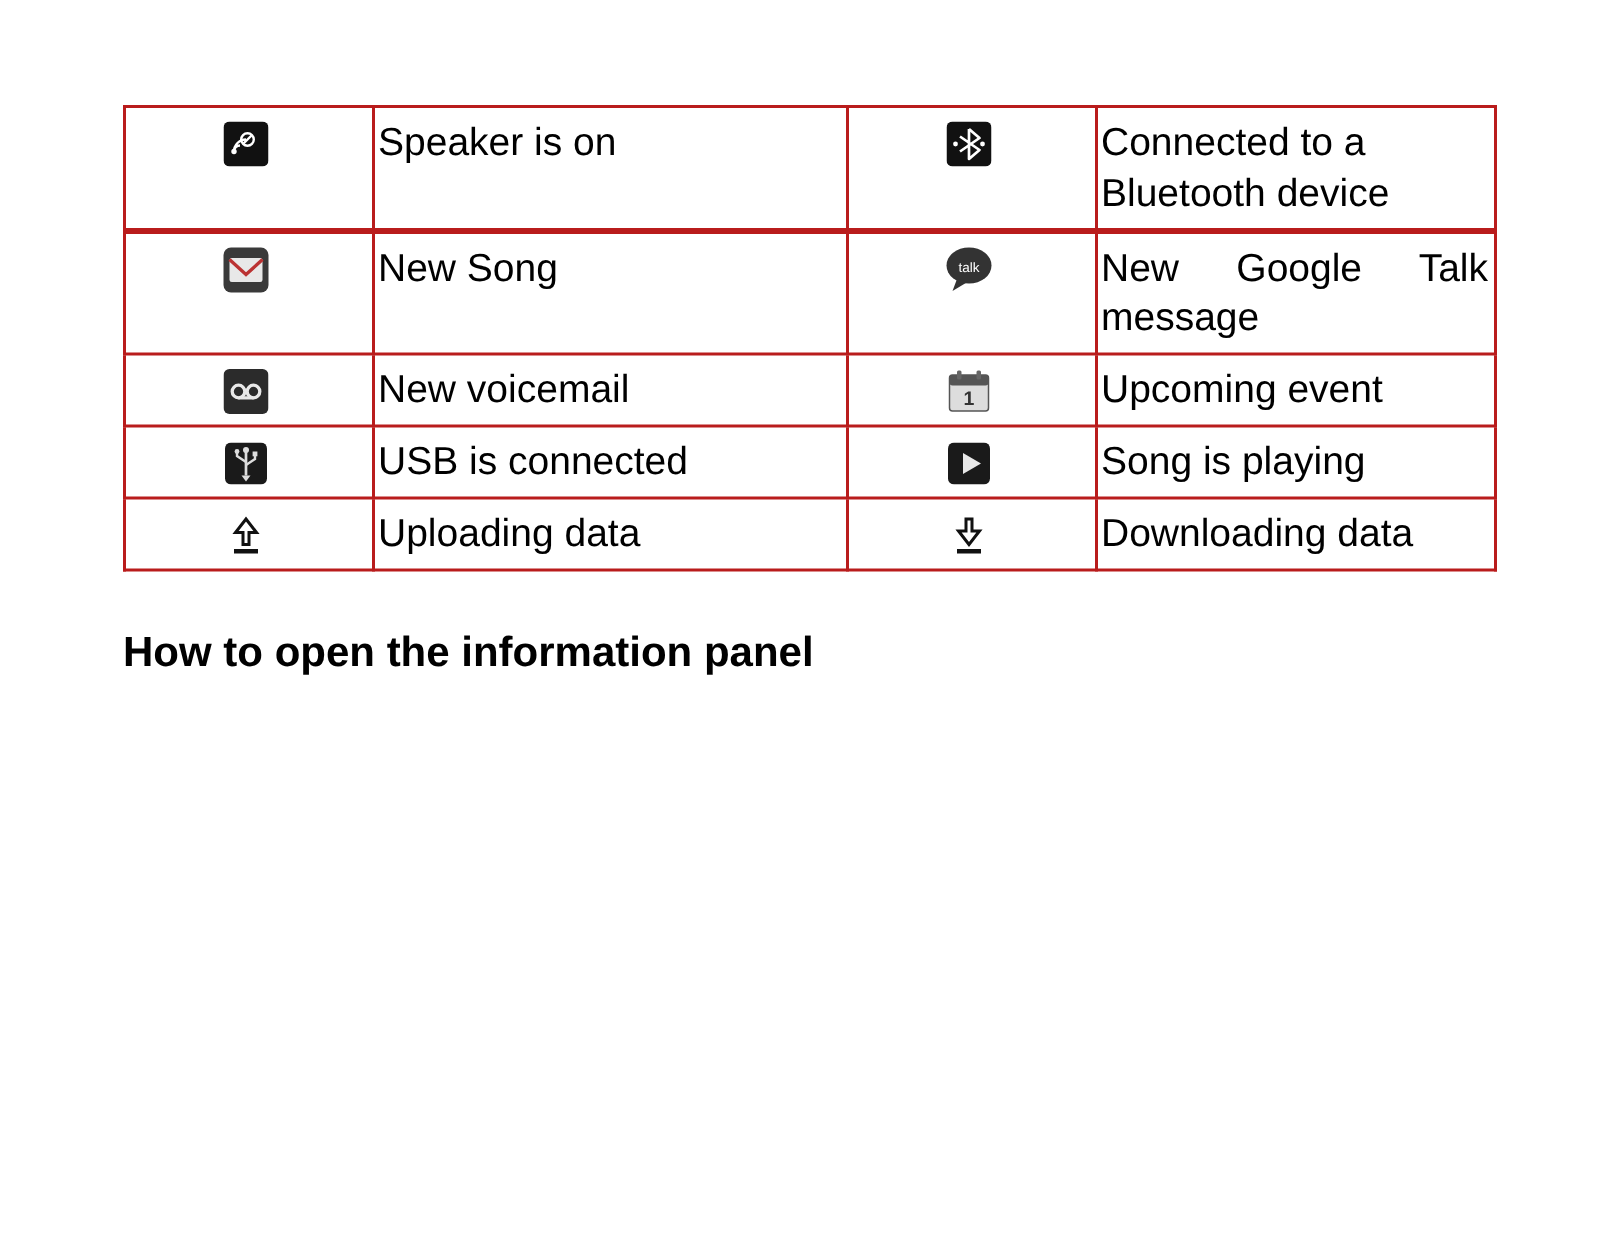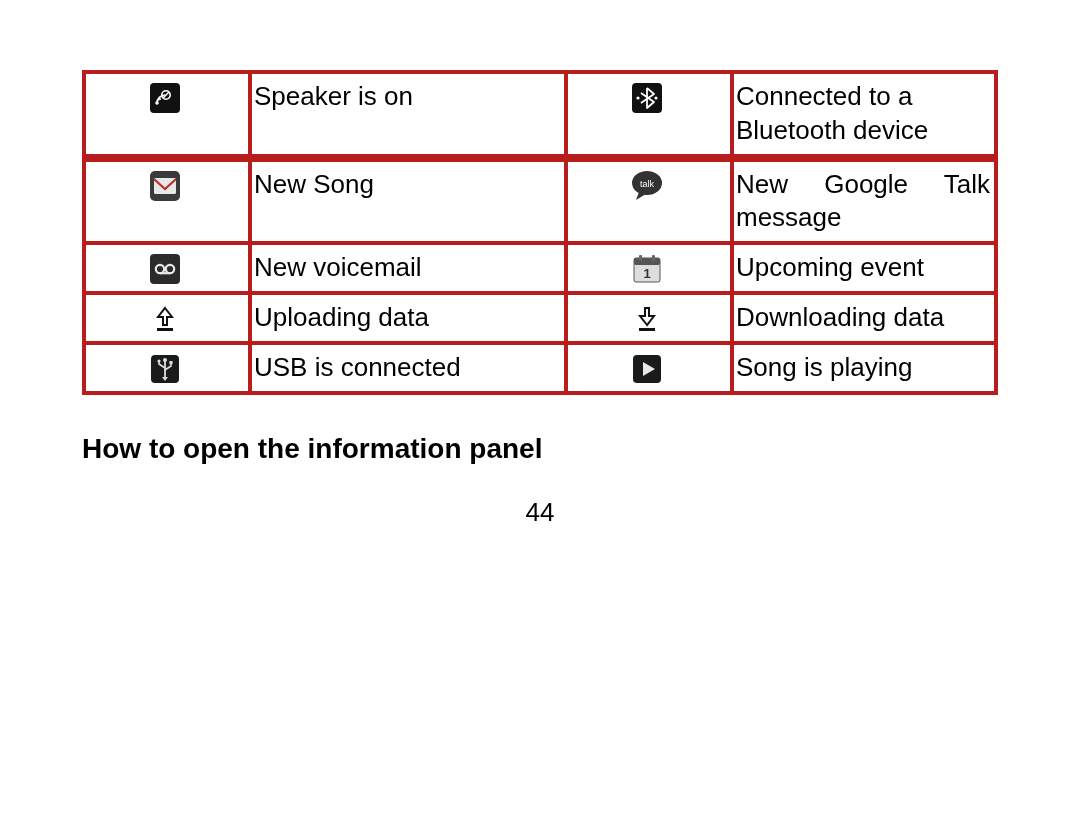--- a/index.html
+++ b/index.html
@@ -16,21 +16,21 @@
   }
   .page {
     padding: 70px 82px 0 82px;
   }
   table {
     border-collapse: collapse;
     width: 100%;
     table-layout: fixed;
   }
   td {
-    border: 4px solid #b91c1c;
+    border: 2px solid #b91c1c;
     padding: 6px 4px 6px 0;
     vertical-align: top;
     line-height: 1.3;
   }
   td.icon-cell {
     width: 166px;
     text-align: center;
     vertical-align: top;
     padding-top: 6px;
   }
@@ -150,41 +150,20 @@
           <svg width="32" height="32" viewBox="0 0 32 32">
             <rect x="3" y="5" width="26" height="24" rx="2" fill="#ddd" stroke="#555" stroke-width="1"></rect>
             <rect x="3" y="5" width="26" height="7" rx="2" fill="#555"></rect>
             <rect x="8" y="2" width="3" height="6" rx="1" fill="#666"></rect>
             <rect x="21" y="2" width="3" height="6" rx="1" fill="#666"></rect>
             <text x="16" y="25" text-anchor="middle" font-size="13" font-weight="bold" fill="#333" font-family="Arial">1</text>
           </svg>
         </span>
       </td>
       <td class="desc2">Upcoming event</td>
-    </tr>
-
-    <tr>
-      <td class="icon-cell">
-        <span class="icon-box">
-          <svg width="30" height="30" viewBox="0 0 30 30">
-            <path d="M15 4 L22 13 L17 13 L17 21 L13 21 L13 13 L8 13 Z" fill="none" stroke="#111" stroke-width="2"></path>
-            <rect x="7" y="24" width="16" height="3" fill="#111"></rect>
-          </svg>
-        </span>
-      </td>
-      <td class="desc">Uploading data</td>
-      <td class="icon-cell">
-        <span class="icon-box">
-          <svg width="30" height="30" viewBox="0 0 30 30">
-            <path d="M15 21 L8 12 L13 12 L13 4 L17 4 L17 12 L22 12 Z" fill="none" stroke="#111" stroke-width="2"></path>
-            <rect x="7" y="24" width="16" height="3" fill="#111"></rect>
-          </svg>
-        </span>
-      </td>
-      <td class="desc2">Downloading data</td>
     </tr>
 
     <tr>
       <td class="icon-cell">
         <span class="icon-box">
           <svg width="28" height="28" viewBox="0 0 28 28">
             <rect x="0" y="0" width="28" height="28" rx="4" fill="#1a1a1a"></rect>
             <circle cx="14" cy="5" r="2" fill="#ddd"></circle>
             <line x1="14" y1="5" x2="14" y2="22" stroke="#ddd" stroke-width="1.8"></line>
             <path d="M14 13 L8 9 L8 7" stroke="#ddd" stroke-width="1.6" fill="none"></path>
@@ -199,21 +178,41 @@
       <td class="icon-cell">
         <span class="icon-box">
           <svg width="28" height="28" viewBox="0 0 28 28">
             <rect x="0" y="0" width="28" height="28" rx="4" fill="#1a1a1a"></rect>
             <path d="M10 7 L22 14 L10 21 Z" fill="#e8e8e8"></path>
           </svg>
         </span>
       </td>
       <td class="desc2">Song is playing</td>
     </tr>
+
+    <tr>
+      <td class="icon-cell">
+        <span class="icon-box">
+          <svg width="30" height="30" viewBox="0 0 30 30">
+            <path d="M15 4 L22 13 L17 13 L17 21 L13 21 L13 13 L8 13 Z" fill="none" stroke="#111" stroke-width="2"></path>
+            <rect x="7" y="24" width="16" height="3" fill="#111"></rect>
+          </svg>
+        </span>
+      </td>
+      <td class="desc">Uploading data</td>
+      <td class="icon-cell">
+        <span class="icon-box">
+          <svg width="30" height="30" viewBox="0 0 30 30">
+            <path d="M15 21 L8 12 L13 12 L13 4 L17 4 L17 12 L22 12 Z" fill="none" stroke="#111" stroke-width="2"></path>
+            <rect x="7" y="24" width="16" height="3" fill="#111"></rect>
+          </svg>
+        </span>
+      </td>
+      <td class="desc2">Downloading data</td>
+    </tr>
   </tbody>
     </table>
 
   <div class="heading2">How to open the information panel</div>
 
 
-  <div class="page-num">44</div>
 
 </div>
 
 </body></html>

